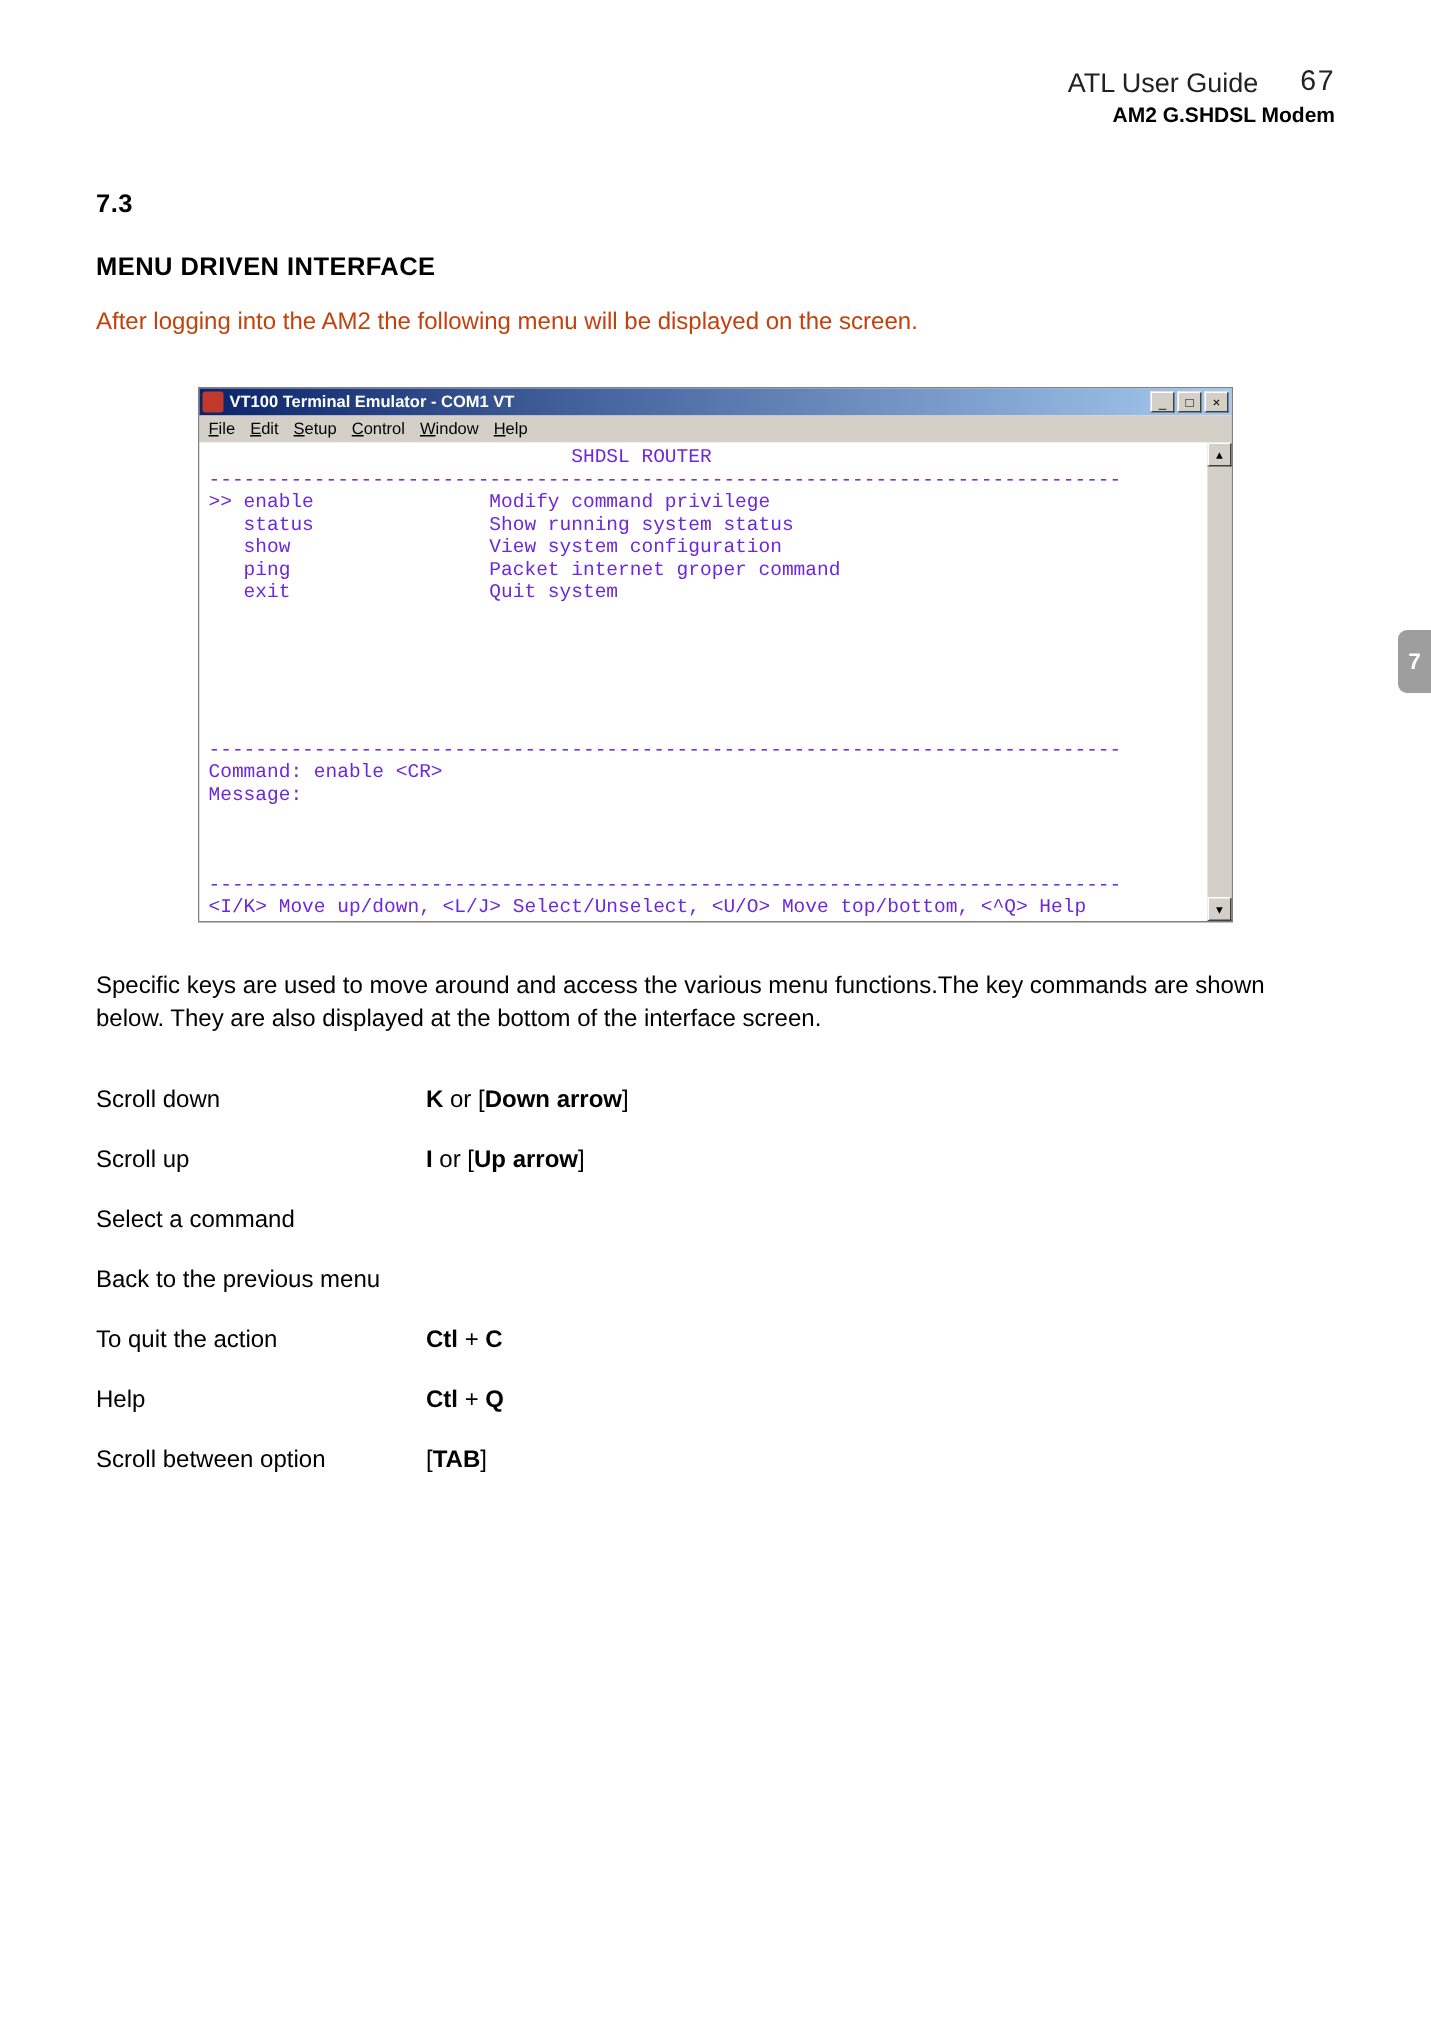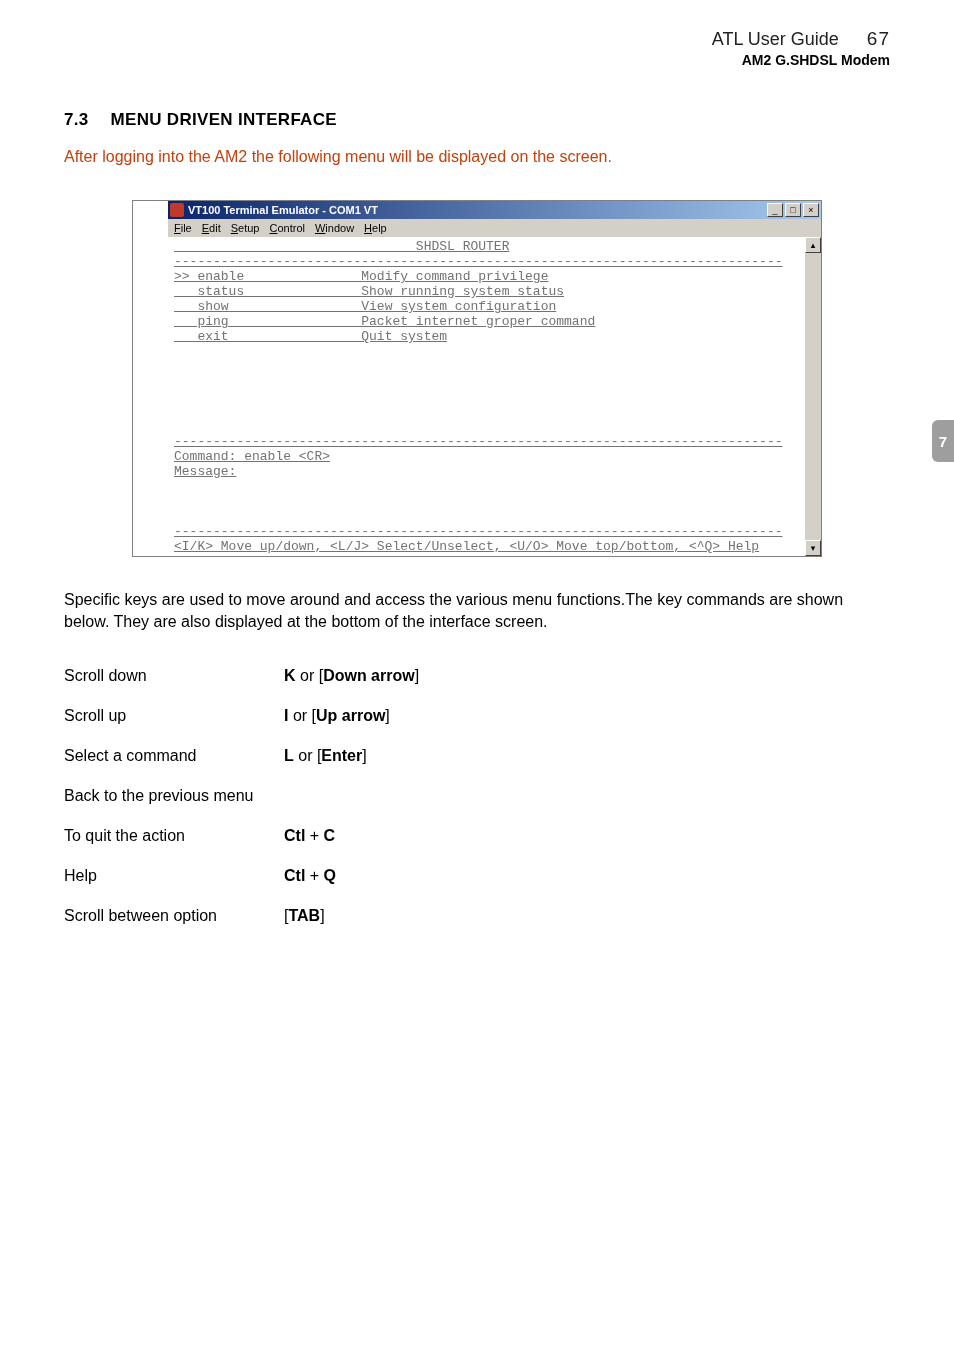--- a/index.html
+++ b/index.html
@@ -16,55 +16,55 @@
     padding: 28px 64px 0 64px;
   }
   .header-line {
     display: flex;
     justify-content: flex-end;
     align-items: flex-end;
     font-size: 18px;
     gap: 28px;
   }
   .header-line .title { color: #222; }
-  .header-line .pagenum { color: #222; font-size: 19px; letter-spacing: 1px; }
+  .header-line .pagenum { color: #222; font-size: 19px; letter-spacing: 1px; margin-top: 16px; }
   .header-sub {
     display: flex;
     justify-content: flex-end;
     font-size: 14px;
     font-weight: 700;
     color: #000;
     margin-top: 2px;
   }
 
   .section-head {
     display: flex;
     gap: 22px;
     margin-top: 42px;
     font-weight: 700;
     font-size: 17px;
     color: #000;
     letter-spacing: 0.3px;
+    flex-direction: column;
   }
 
   .intro {
     margin-top: 18px;
     font-size: 16px;
     color: #c2410c;
   }
 
   
   .termwin {
     margin: 34px auto 0 auto;
     width: 690px;
     border: 1px solid #808080;
     background: #fff;
     font-size: 11px;
     line-height: 1.0;
-    padding-left: 35px;
   }
   .tw-titlebar {
     height: 18px;
     background: linear-gradient(to right, #0a246a, #a6caf0);
     display: flex;
     align-items: center;
     justify-content: space-between;
     padding: 0 2px;
   }
   .tw-titlebar-left {
@@ -116,23 +116,22 @@
   .tw-body-wrap {
     display:flex;
   }
   .tw-body {
     flex: 1;
     padding: 2px 6px 2px 6px;
     background: #fff;
     font-family: "Courier New", monospace;
     font-size: 13px;
     line-height: 15px;
-    color: #737373;
+    color: #6d28d9;
     white-space: pre;
-    text-decoration: underline;
   }
   .tw-scroll {
     width: 16px;
     background: #d4d0c8;
     display: flex;
     flex-direction: column;
     justify-content: space-between;
   }
   .tw-sbtn {
     width: 16px; height:16px;
@@ -254,21 +253,20 @@
         <div class="cmd-row">
           <div class="cmd-col1">Scroll down</div>
           <div class="cmd-col2"><span class="kbold">K</span> or [<span class="kbold">Down arrow</span>]</div>
         </div>
         <div class="cmd-row">
           <div class="cmd-col1">Scroll up</div>
           <div class="cmd-col2"><span class="kbold">I</span> or [<span class="kbold">Up arrow</span>]</div>
         </div>
         <div class="cmd-row">
           <div class="cmd-col1">Select a command</div>
-          <div class="cmd-col2"><span class="kbold">L</span> or [<span class="kbold">Enter</span>]</div>
         </div>
         <div class="cmd-row">
           <div class="cmd-col1">Back to the previous menu</div>
         </div>
         <div class="cmd-row">
           <div class="cmd-col1">To quit the action</div>
           <div class="cmd-col2"><span class="kbold">Ctl</span> + <span class="kbold">C</span></div>
         </div>
         <div class="cmd-row">
           <div class="cmd-col1">Help</div>

